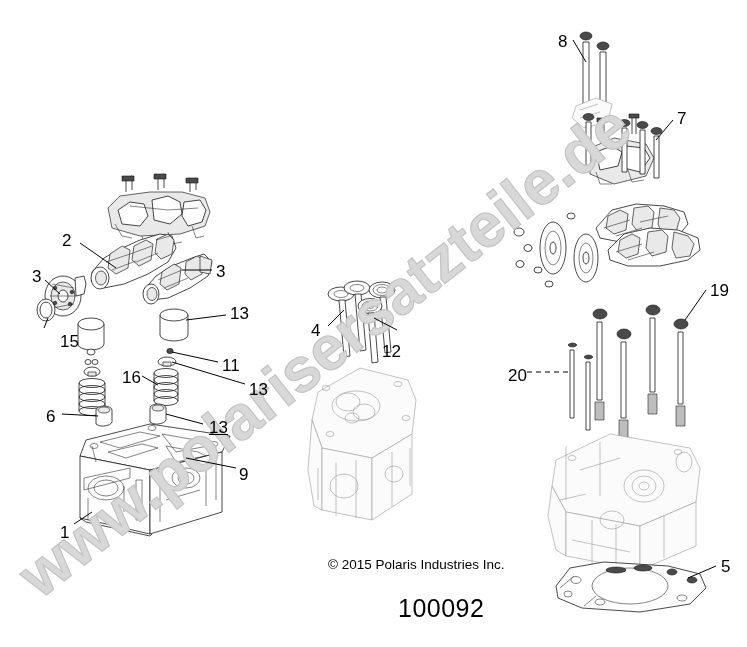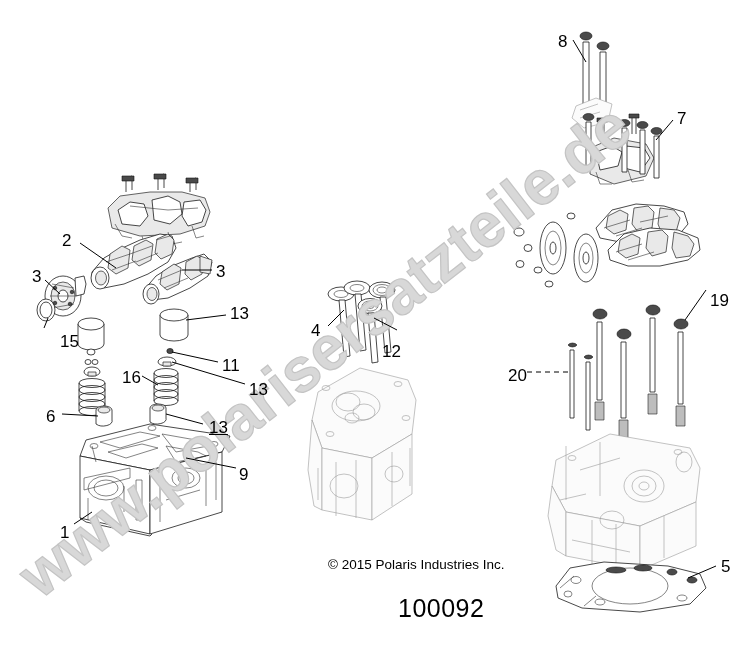--- a/index.html
+++ b/index.html
@@ -425,18 +425,18 @@
   <div class="callout-num" style="left:239px; top:466px;">9</div>
   <div class="callout-num" style="left:230px; top:305px;">13</div>
   <div class="callout-num" style="left:216px; top:263px;">3</div>
   <div class="callout-num" style="left:382px; top:327px;margin-top:16px;">12</div>
   <div class="callout-num" style="left:209px; top:419px;text-decoration:underline;">13</div>
   <div class="callout-num" style="left:249px; top:381px;">13</div>
   <div class="callout-num" style="left:31px;  top:333px;margin-left:29px;">15</div>
   <div class="callout-num" style="left:122px; top:369px;">16</div>
   <div class="callout-num" style="left:222px; top:357px;">11</div>
   <div class="callout-num" style="left:508px; top:367px;">20</div>
-  <div class="callout-num" style="left:710px; top:292px;">19</div>
+  <div class="callout-num" style="left:710px; top:282px;">19</div>
 
   <div class="footer-text" id="copyright-line">© 2015 Polaris Industries Inc.</div>
   <div class="footer-text" id="drawing-number">100092</div>
 
 </div>
 
 </body></html>

